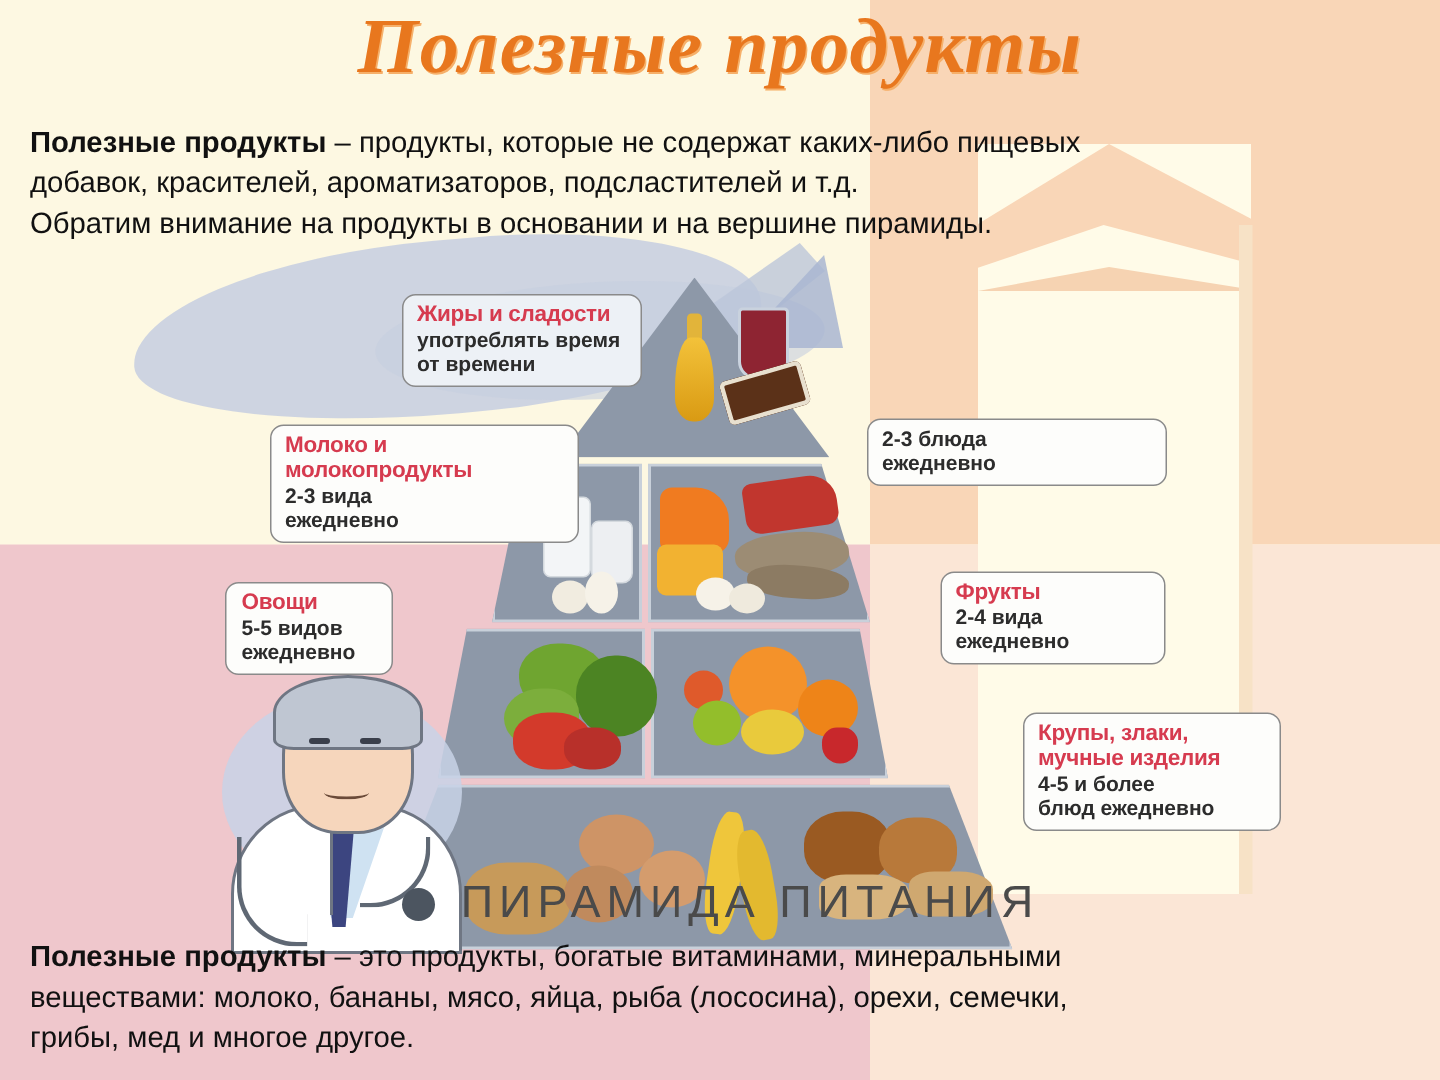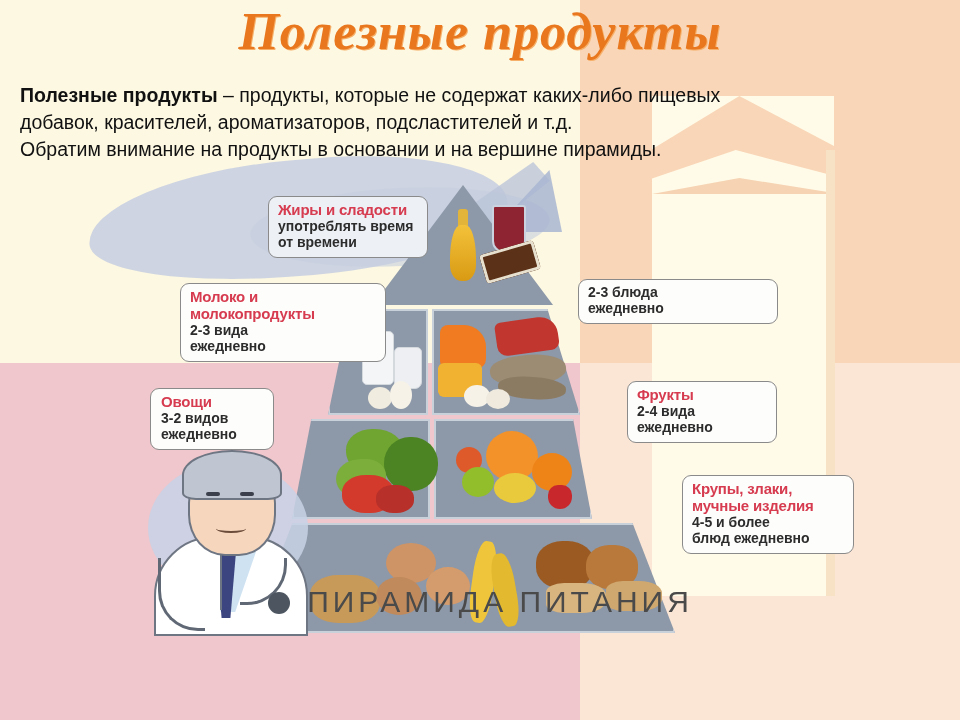--- a/index.html
+++ b/index.html
@@ -225,21 +225,21 @@
   .callout .cs {
     display: block;
     color: #2C2C2C;
     font-weight: 600;
     font-size: 14px;
   }
   .c-fats   { left: 268px; top: 196px; width: 160px; }
   .c-fats   { background: #EDF1F6; }
   .c-dairy  { left: 180px; top: 283px; width: 206px; }
   .c-meat   { left: 578px; top: 279px; width: 200px; }
-  .c-veg    { left: 150px; top: 388px; width: 124px; padding-left: 10px; }
+  .c-veg    { left: 150px; top: 388px; width: 112px; padding-left: 10px; }
   .c-fruit  { left: 612px; top: 381px; width: 150px; margin-left: 15px; }
   .c-grain  { left: 682px; top: 475px; width: 172px; }
 
   
   .doctor { position: absolute; left: 140px; top: 440px; width: 185px; height: 190px; }
   .doc-halo { position: absolute; left: 8px; top: 22px; width: 160px; height: 132px; background: #C8D2E6; border-radius: 50%; opacity: .85; }
   .doc-coat {
     position: absolute; left: 14px; top: 96px; width: 150px; height: 96px;
     background: #FFFFFF; border: 2px solid #6F7683;
     border-radius: 60px 60px 0 0;
@@ -405,33 +405,38 @@
     <span class="cs">ежедневно</span>
   </div>
 
   <div class="callout c-meat">
     <span class="cs">2-3 блюда</span>
     <span class="cs">ежедневно</span>
   </div>
 
   <div class="callout c-veg">
     <span class="ct">Овощи</span>
-    <span class="cs">3-2 видов</span>
+    <span class="cs">5-5 видов</span>
     <span class="cs">ежедневно</span>
   </div>
 
   <div class="callout c-fruit">
     <span class="ct">Фрукты</span>
     <span class="cs">2-4 вида</span>
     <span class="cs">ежедневно</span>
   </div>
 
   <div class="callout c-grain">
     <span class="ct">Крупы, злаки,</span>
     <span class="ct">мучные изделия</span>
     <span class="cs">4-5 и более</span>
     <span class="cs">блюд ежедневно</span>
   </div>
 
   <div class="pyramid-caption">ПИРАМИДА ПИТАНИЯ</div>
 
+  <div class="para para-bottom">
+    <b>Полезные продукты</b><span> – это продукты, богатые витаминами, минеральными</span><br>
+    <span>веществами: молоко, бананы, мясо, яйца, рыба (лососина), орехи, семечки,</span><br>
+    <span>грибы, мед и многое другое.</span>
+  </div>
 
 </div>
 
 </body></html>

